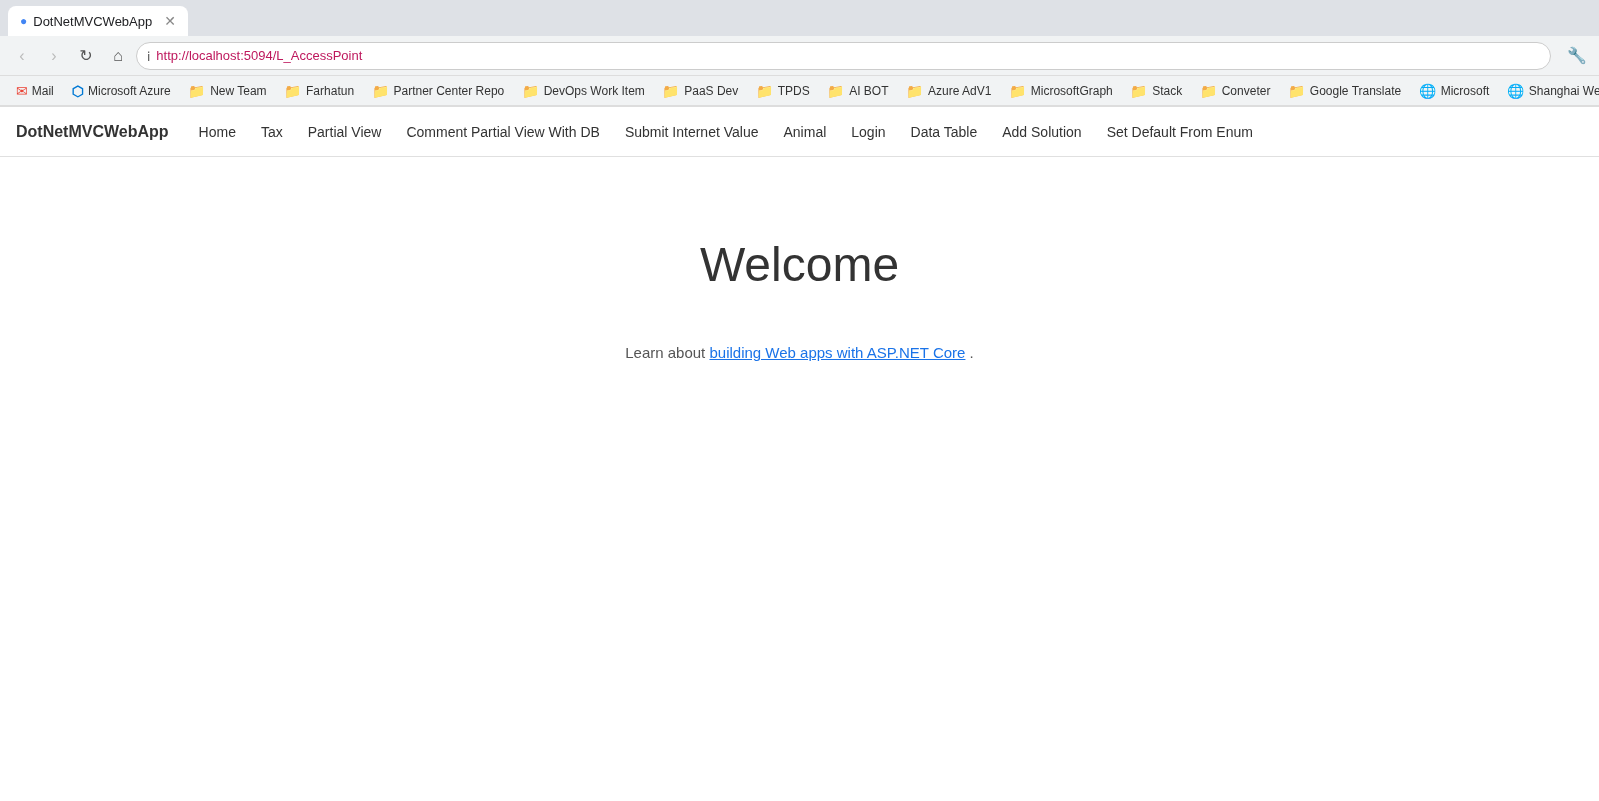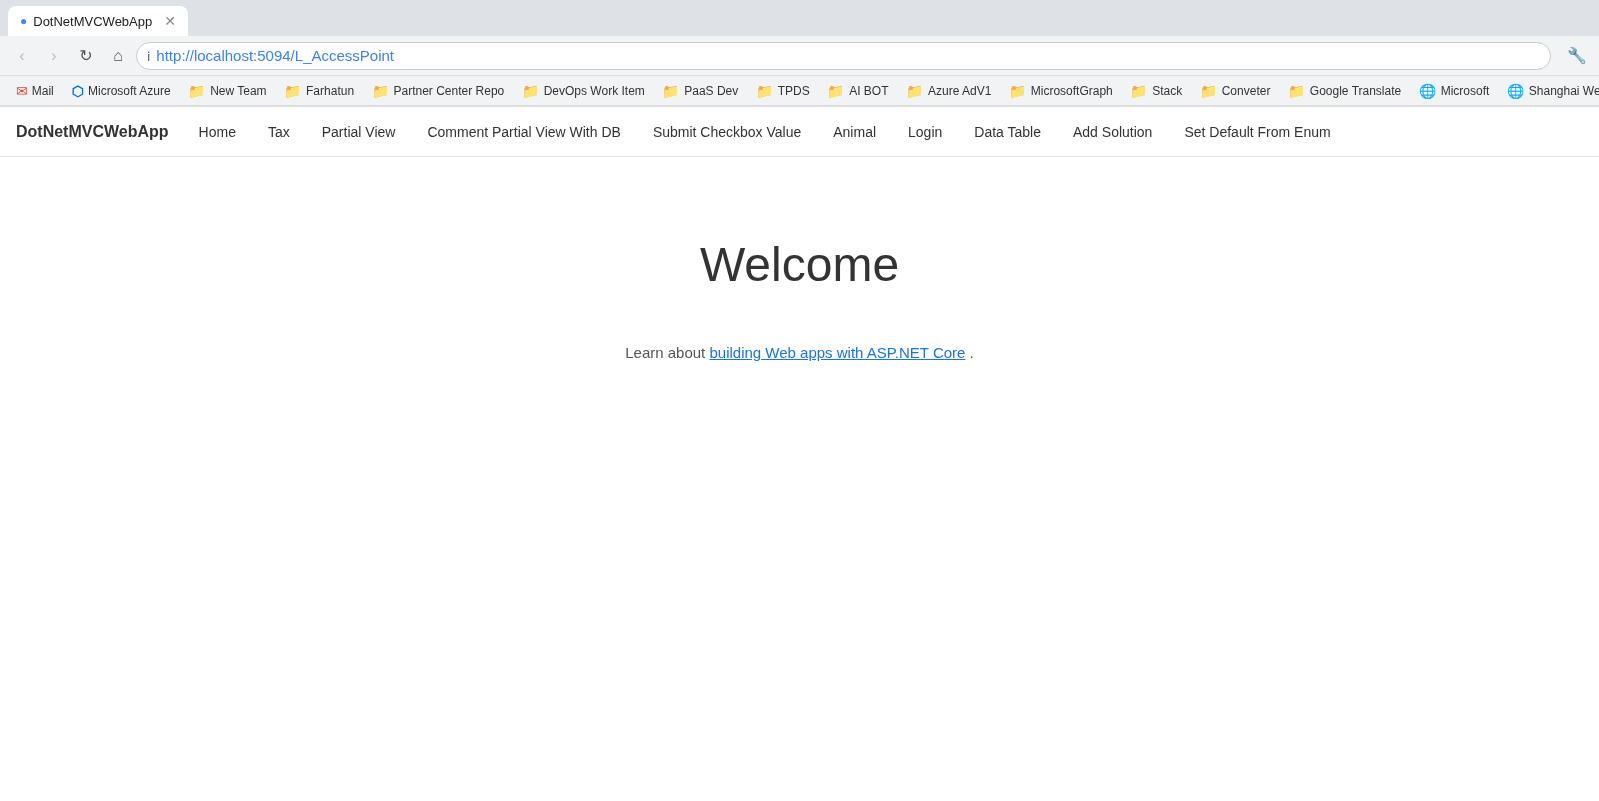--- a/index.html
+++ b/index.html
@@ -64,22 +64,22 @@
       align-items: center;
       padding: 0 10px;
       font-size: 13px;
       color: #202124;
       gap: 6px;
     }
     .address-bar input {
       border: none;
       outline: none;
       flex: 1;
-      font-size: 15px;
-      color: #3b82f6;
+      font-size: 13px;
+      color: #be185d;
       background: transparent;
     }
     .extensions-area {
       display: flex;
       align-items: center;
       gap: 4px;
       margin-left: 8px;
     }
     .ext-btn {
       width: 28px;
@@ -129,21 +129,21 @@
     .app-brand {
       font-size: 16px;
       font-weight: bold;
       color: #333;
       margin-right: 20px;
       white-space: nowrap;
     }
     .app-nav-links {
       display: flex;
       align-items: center;
-      gap: 12px;
+      gap: 5px;
       flex-wrap: nowrap;
       overflow: hidden;
     }
     .app-nav-link {
       color: #333;
       text-decoration: none;
       padding: 0 10px;
       font-size: 14px;
       white-space: nowrap;
       cursor: pointer;
@@ -287,21 +287,21 @@
   </div>
 </div>
 
 <nav class="app-navbar">
   <span class="app-brand">DotNetMVCWebApp</span>
   <div class="app-nav-links">
     <a class="app-nav-link">Home</a>
     <a class="app-nav-link">Tax</a>
     <a class="app-nav-link">Partial View</a>
     <a class="app-nav-link">Comment Partial View With DB</a>
-    <a class="app-nav-link">Submit Checkbox Value</a>
+    <a class="app-nav-link">Submit Internet Value</a>
     <a class="app-nav-link">Animal</a>
     <a class="app-nav-link">Login</a>
     <a class="app-nav-link">Data Table</a>
     <a class="app-nav-link">Add Solution</a>
     <a class="app-nav-link">Set Default From Enum</a>
   </div>
 </nav>
 
 <main class="main-content">
   <h1 class="welcome-title">Welcome</h1>

